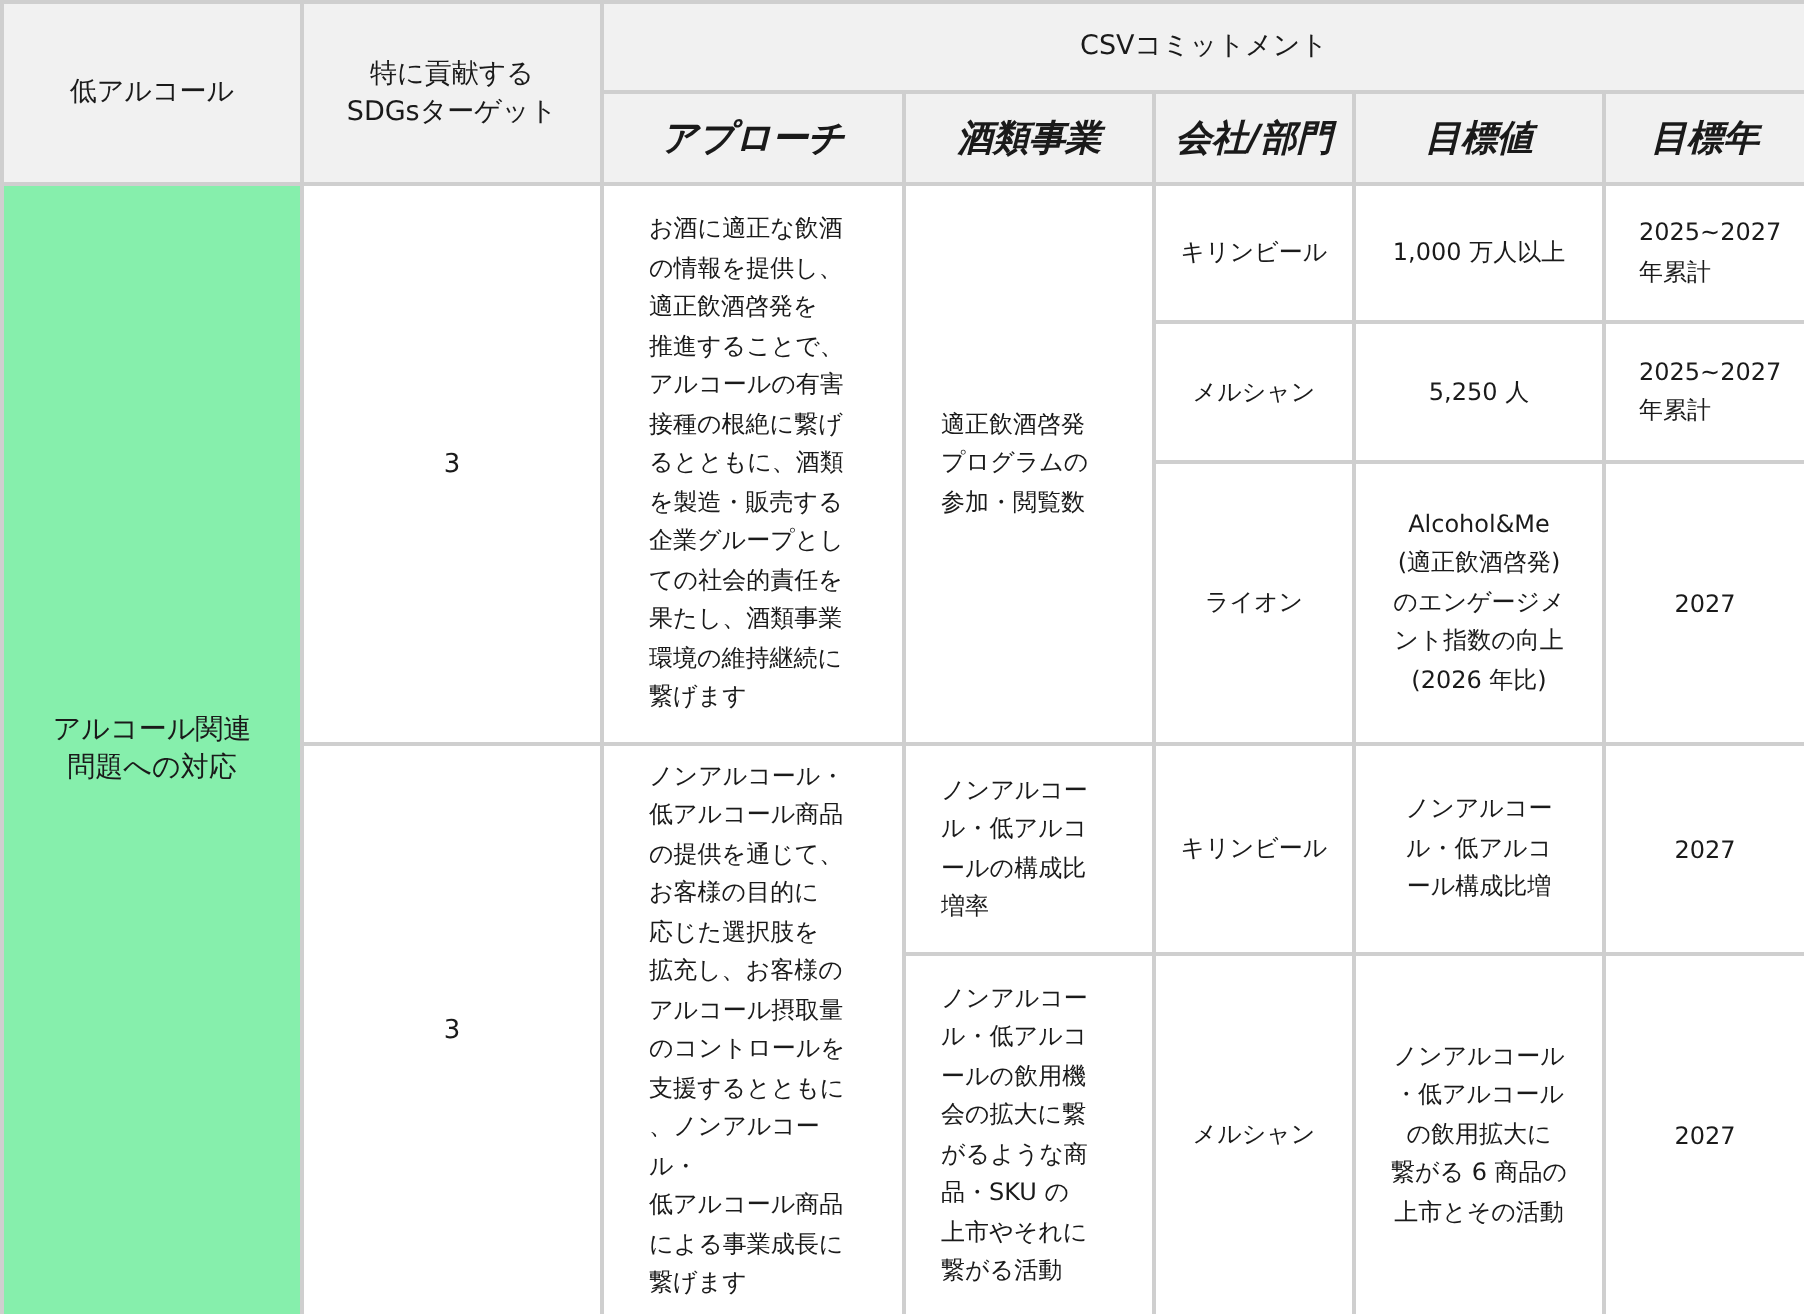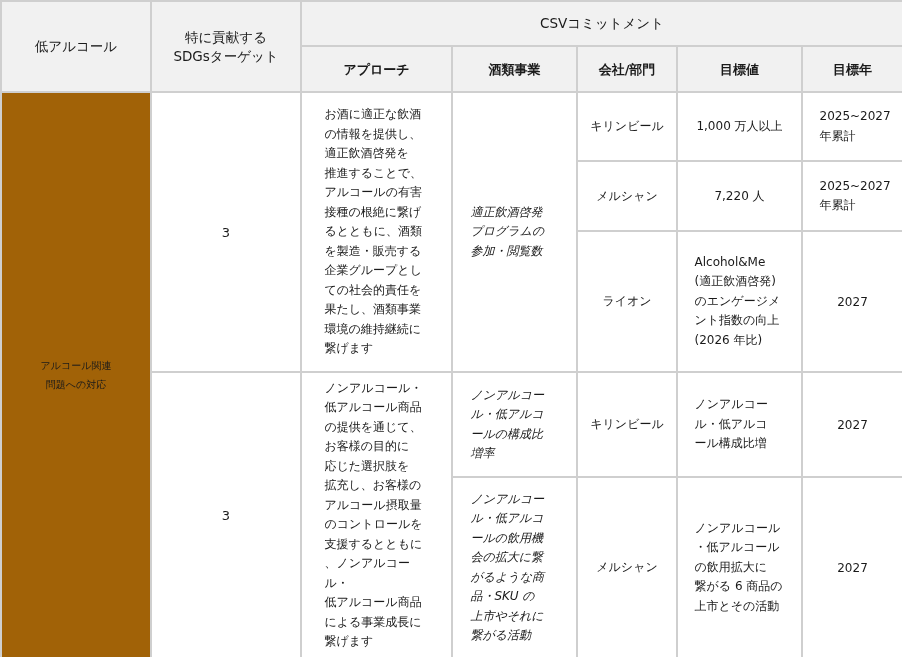--- a/index.html
+++ b/index.html
@@ -18,27 +18,27 @@
       padding: 0;
       vertical-align: middle;
       text-align: center;
     }
     .csv-table th {
       background: #f1f1f1;
       font-weight: normal;
       font-size: 13.5px;
       line-height: 19px;
     }
-    .csv-table th.sub { font-weight: bold; font-size: 13px; }
-    .csv-table td.issue { background: #a16207; font-size: 10px; line-height: 19px; }
+    .csv-table th.sub { font-weight: bold; font-size: 18px; font-style: italic; }
+    .csv-table td.issue { background: #86efac; font-size: 14px; line-height: 19px; }
     .csv-table td.body { background: #ffffff; }
     .cell-text { display: inline-block; text-align: left; line-height: 19.5px; }
     .approach .cell-text { width: 104px; line-height: 19.5px; }
-    .indicator .cell-text { width: 88px; font-style: italic; }
-    .target .cell-text { width: 90px; }
+    .indicator .cell-text { width: 88px; }
+    .target .cell-text { width: 90px; text-align: center; }
     .centered-text { display: inline-block; }
     .year .cell-text { width: 66px; }
     .sdg { font-size: 13px; }
   </style>
 </head>
 <body>
 
 <table class="csv-table">
   <colgroup>
     <col style="width:150px">
@@ -84,21 +84,21 @@
     <td rowspan="3" class="body indicator"><span class="cell-text" style="white-space:pre-line">適正飲酒啓発
 プログラムの
 参加・閲覧数</span></td>
     <td class="body">キリンビール</td>
     <td class="body">1,000 万人以上</td>
     <td class="body year"><span class="cell-text" style="white-space:pre-line">2025~2027
 年累計</span></td>
   </tr>
   <tr style="height:70px">
     <td class="body">メルシャン</td>
-    <td class="body">7,220 人</td>
+    <td class="body">5,250 人</td>
     <td class="body year"><span class="cell-text" style="white-space:pre-line">2025~2027
 年累計</span></td>
   </tr>
   <tr style="height:141px">
     <td class="body">ライオン</td>
     <td class="body target"><span class="cell-text" style="white-space:pre-line">Alcohol&amp;Me
 (適正飲酒啓発)
 のエンゲージメ
 ント指数の向上
 (2026 年比)</span></td>

